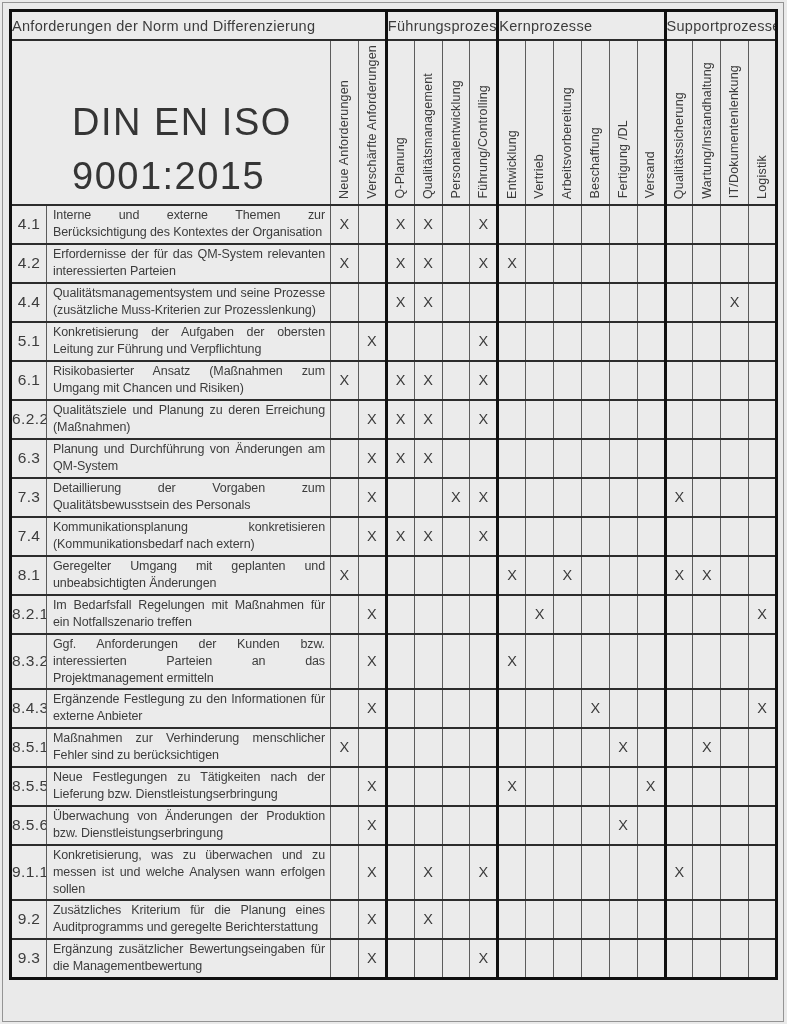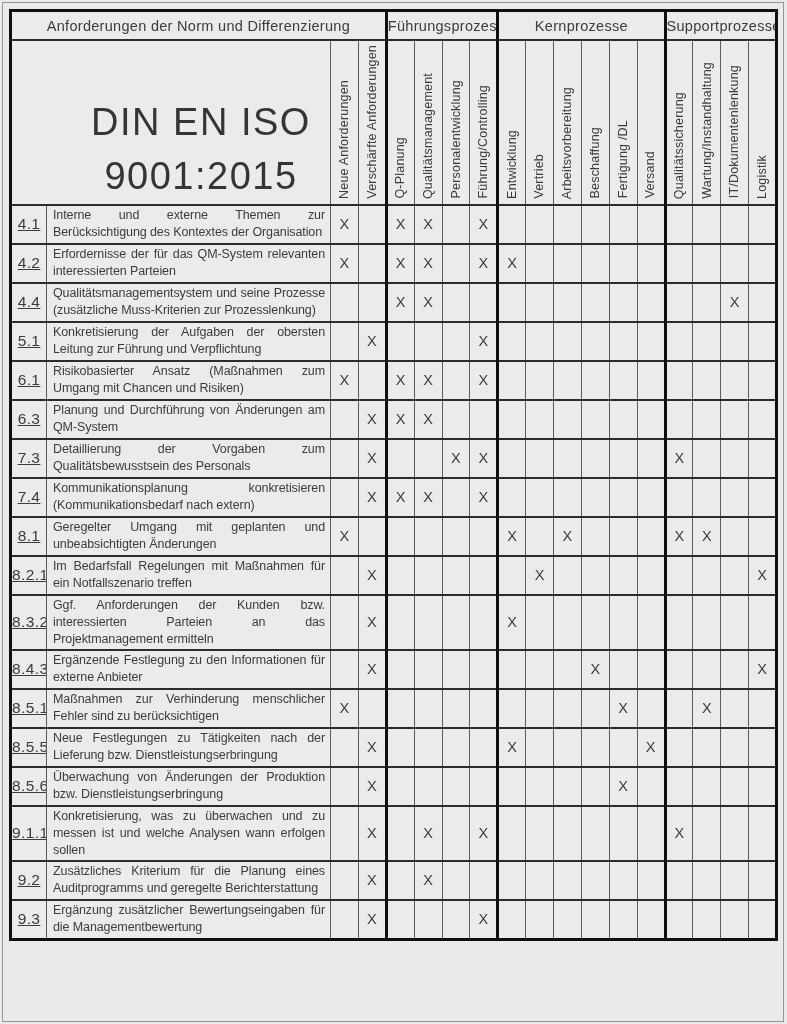--- a/index.html
+++ b/index.html
@@ -14,30 +14,30 @@
   }
   .page-frame{position:absolute;left:2px;top:2px;right:3px;bottom:2px;
     border:1px solid var(--frame);pointer-events:none;}
   table{border-collapse:collapse;table-layout:fixed;width:769px;
     margin:9px 0 0 9px;border:3px solid var(--line-thick);background:var(--cell);}
   td,th{border:1px solid var(--line-thin);border-top:2px solid var(--line-row);
     border-bottom:2px solid var(--line-row);padding:0;font-weight:300;
     overflow:hidden;background:var(--cell);}
   .grp-start{border-left:3px solid var(--line-thick) !important;}
   thead tr.group-row th{height:27px;font-size:14.5px;letter-spacing:.3px;
-    text-align:center;vertical-align:middle;border-bottom:1px solid var(--line-row);}
+    text-align:left;vertical-align:middle;border-bottom:1px solid var(--line-row);}
   thead tr.colhead-row th{height:148px;vertical-align:bottom;}
-  th.din-cell{vertical-align:middle;text-align:center;padding-left:60px;}
+  th.din-cell{vertical-align:middle;text-align:left;padding-left:60px;}
   .din-line{font-size:38px;letter-spacing:1.5px;line-height:1.42;color:#353535;
     font-weight:300;white-space:nowrap;}
   .vlabel{writing-mode:vertical-rl;transform:rotate(180deg);margin:0 auto;
     padding:5px 0 4px 0;font-size:12.5px;letter-spacing:.2px;white-space:nowrap;
     display:block;line-height:1;}
   tbody td{height:35px;}
-  td.row-num{font-size:15.5px;text-align:center;vertical-align:middle;letter-spacing:.4px;text-decoration:underline;}
+  td.row-num{font-size:15.5px;text-align:center;vertical-align:middle;letter-spacing:.4px;}
   td.row-desc{font-size:12.5px;line-height:1.36;text-align:justify;
     vertical-align:middle;padding:1px 5px 1px 6px;letter-spacing:-.1px;}
   td.mark-cell{font-size:14.5px;text-align:center;vertical-align:middle;}
 </style>
 </head>
 <body>
 
 <div class="page-frame"></div>
 
 <table>
@@ -204,20 +204,40 @@
         <td class="mark-cell"></td>
         <td class="mark-cell"></td>
         <td class="mark-cell"></td>
         <td class="mark-cell"></td>
         <td class="mark-cell grp-start"></td>
         <td class="mark-cell"></td>
         <td class="mark-cell"></td>
         <td class="mark-cell"></td>
       </tr>
       <tr>
+    <td class="row-num">6.2.2</td>
+    <td class="row-desc">Qualitätsziele und Planung zu deren Erreichung (Maßnahmen)</td>
+  <td class="mark-cell"></td>
+        <td class="mark-cell">X</td>
+        <td class="mark-cell grp-start">X</td>
+        <td class="mark-cell">X</td>
+        <td class="mark-cell"></td>
+        <td class="mark-cell">X</td>
+        <td class="mark-cell grp-start"></td>
+        <td class="mark-cell"></td>
+        <td class="mark-cell"></td>
+        <td class="mark-cell"></td>
+        <td class="mark-cell"></td>
+        <td class="mark-cell"></td>
+        <td class="mark-cell grp-start"></td>
+        <td class="mark-cell"></td>
+        <td class="mark-cell"></td>
+        <td class="mark-cell"></td>
+      </tr>
+      <tr>
     <td class="row-num">6.3</td>
     <td class="row-desc">Planung und Durchführung von Änderungen am QM-System</td>
   <td class="mark-cell"></td>
         <td class="mark-cell">X</td>
         <td class="mark-cell grp-start">X</td>
         <td class="mark-cell">X</td>
         <td class="mark-cell"></td>
         <td class="mark-cell"></td>
         <td class="mark-cell grp-start"></td>
         <td class="mark-cell"></td>

